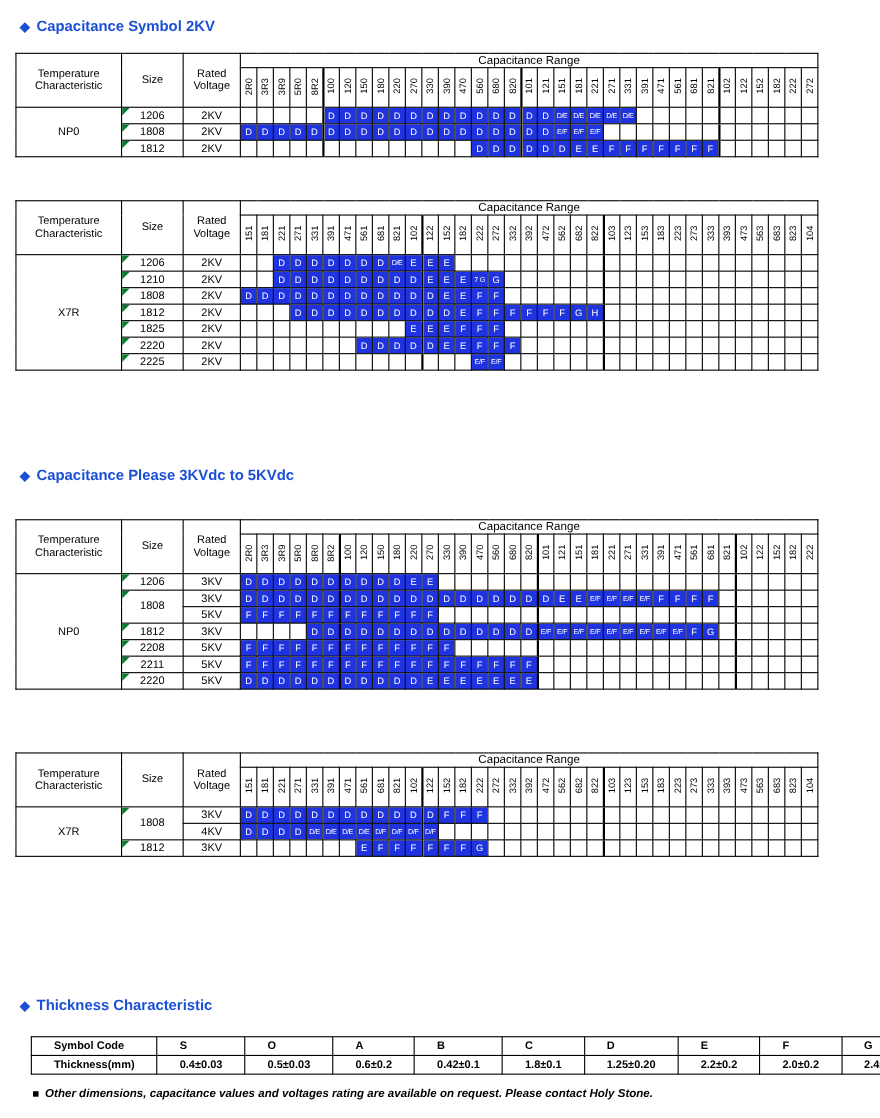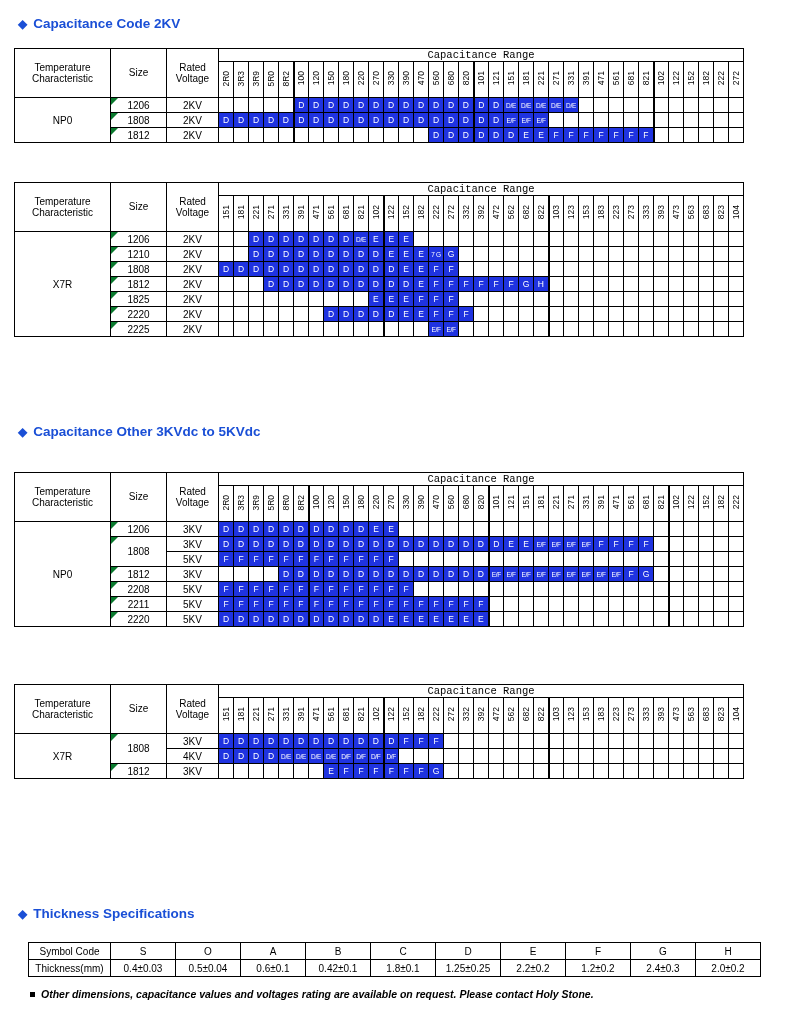--- a/index.html
+++ b/index.html
@@ -39,21 +39,20 @@
     font-weight: normal;
     overflow: hidden;
     white-space: nowrap;
   }
   .hdr-tc, .hdr-size, .hdr-rv {
     font-size: 10px;
     line-height: 1.15;
   }
   .hdr-cr {
     font-size: 10.5px;
-    font-family: Liberation Mono, monospace;
   }
   .vert {
     height: 36px;
   }
   .vert span {
     display: inline-block;
     writing-mode: vertical-rl;
     transform: rotate(180deg);
     font-size: 8.5px;
     letter-spacing: 0px;
@@ -84,24 +83,24 @@
 
   .thick-left { border-left: 2px solid #000 !important; }
 
   
   .thick-tbl {
     border-collapse: collapse;
     font-size: 10px;
   }
   .thick-tbl td {
     border: 1px solid #000;
-    text-align: center;
     height: 17px;
-    padding: 0 2px;
+    padding: 0 20px;
     white-space: nowrap;
+    font-weight: bold;
   }
 
   .footnote {
     font-size: 10.5px;
     font-style: italic;
     font-weight: bold;
     display: flex;
     align-items: center;
     gap: 6px;
   }
@@ -109,21 +108,21 @@
     width: 5px; height: 5px; background: #000; display: inline-block;
   }
 
   .abs { position: absolute; }
 </style>
 </head>
 <body>
 
 <div class="abs section-title" style="left:18px; top:16px;">
   <span class="diamond">◆</span>
-  <span>Capacitance Code 2KV</span>
+  <span>Capacitance Symbol 2KV</span>
 </div>
 
 <div class="abs" style="left:14px; top:48px;">
   <table class="tbl" id="t-np0-2kv">
       <colgroup>
         <col style="width:96px">
         <col style="width:56px">
         <col style="width:52px">
         <col style="width:15px">
         <col style="width:15px">
@@ -686,21 +685,21 @@
           <td class="cell"></td>
           <td class="cell"></td>
           <td class="cell"></td>
         </tr>
       </tbody>
     </table>
 </div>
 
 <div class="abs section-title" style="left:18px; top:424px;">
   <span class="diamond">◆</span>
-  <span>Capacitance Other 3KVdc to 5KVdc</span>
+  <span>Capacitance Please 3KVdc to 5KVdc</span>
 </div>
 
 <div class="abs" style="left:14px; top:472px;">
   <table class="tbl" id="t-np0-3kv">
       <colgroup>
         <col style="width:96px">
         <col style="width:56px">
         <col style="width:52px">
         <col style="width:15px">
         <col style="width:15px">
@@ -1261,21 +1260,21 @@
           <td class="cell"></td>
           <td class="cell"></td>
           <td class="cell"></td>
         </tr>
       </tbody>
     </table>
 </div>
 
 <div class="abs section-title" style="left:18px; top:906px;">
   <span class="diamond">◆</span>
-  <span>Thickness Specifications</span>
+  <span>Thickness Characteristic</span>
 </div>
 
 <div class="abs" style="left:28px; top:942px;">
   <table class="thick-tbl" id="t-thickness">
       <colgroup>
         <col style="width:82px">
         <col style="width:65px">
         <col style="width:65px">
         <col style="width:65px">
         <col style="width:65px">
@@ -1296,27 +1295,27 @@
           <td>C</td>
           <td>D</td>
           <td>E</td>
           <td>F</td>
           <td>G</td>
           <td>H</td>
         </tr>
         <tr>
           <td>Thickness(mm)</td>
           <td>0.4±0.03</td>
-          <td>0.5±0.04</td>
-          <td>0.6±0.1</td>
+          <td>0.5±0.03</td>
+          <td>0.6±0.2</td>
           <td>0.42±0.1</td>
           <td>1.8±0.1</td>
-          <td>1.25±0.25</td>
+          <td>1.25±0.20</td>
           <td>2.2±0.2</td>
-          <td>1.2±0.2</td>
+          <td>2.0±0.2</td>
           <td>2.4±0.3</td>
           <td>2.0±0.2</td>
         </tr>
       </tbody>
     </table>
 </div>
 
 <div class="abs footnote" style="left:30px; top:988px;">
   <span class="sq"></span>
   <span>Other dimensions, capacitance values and voltages rating are available on request. Please contact Holy Stone.</span>

